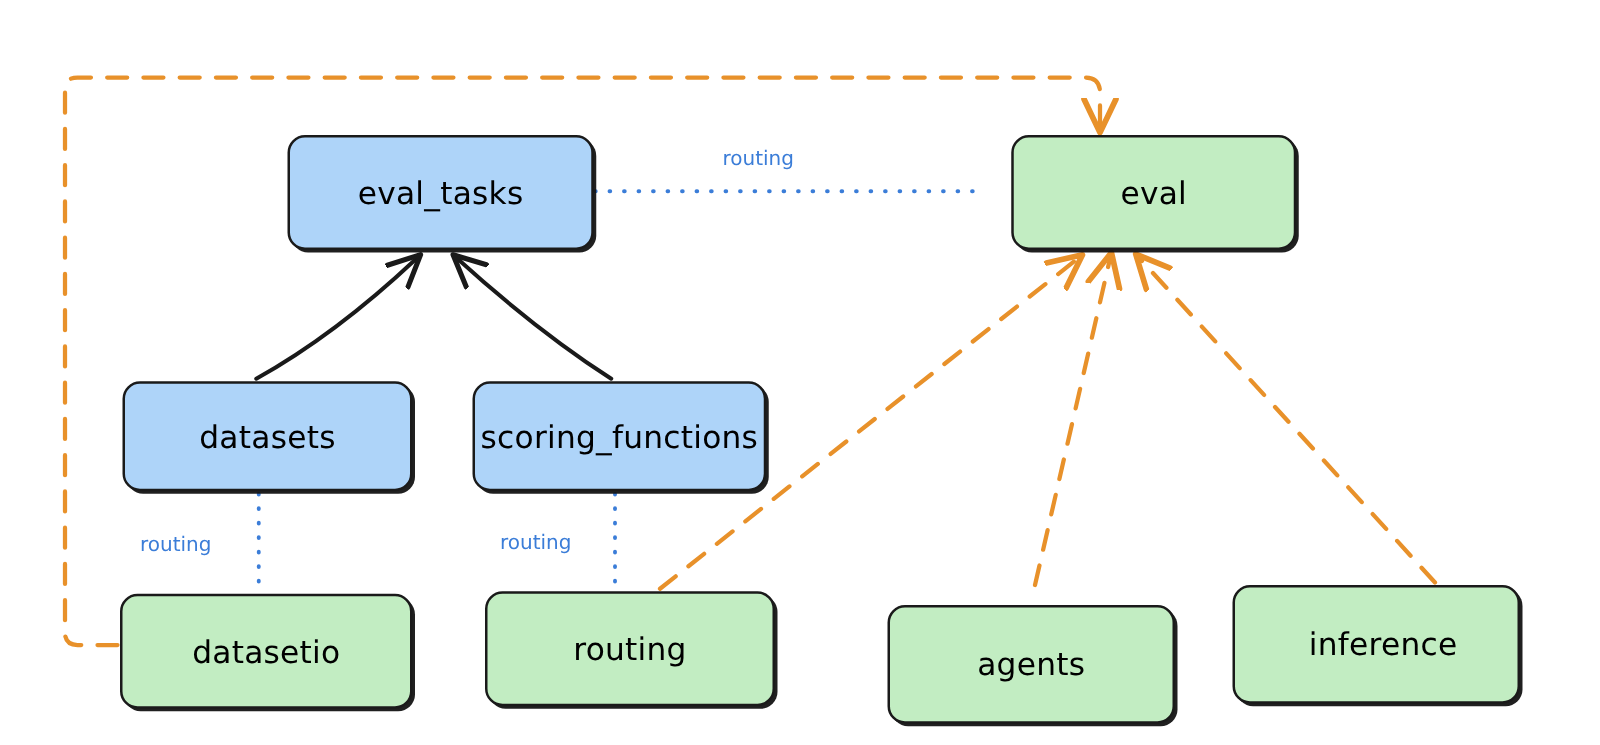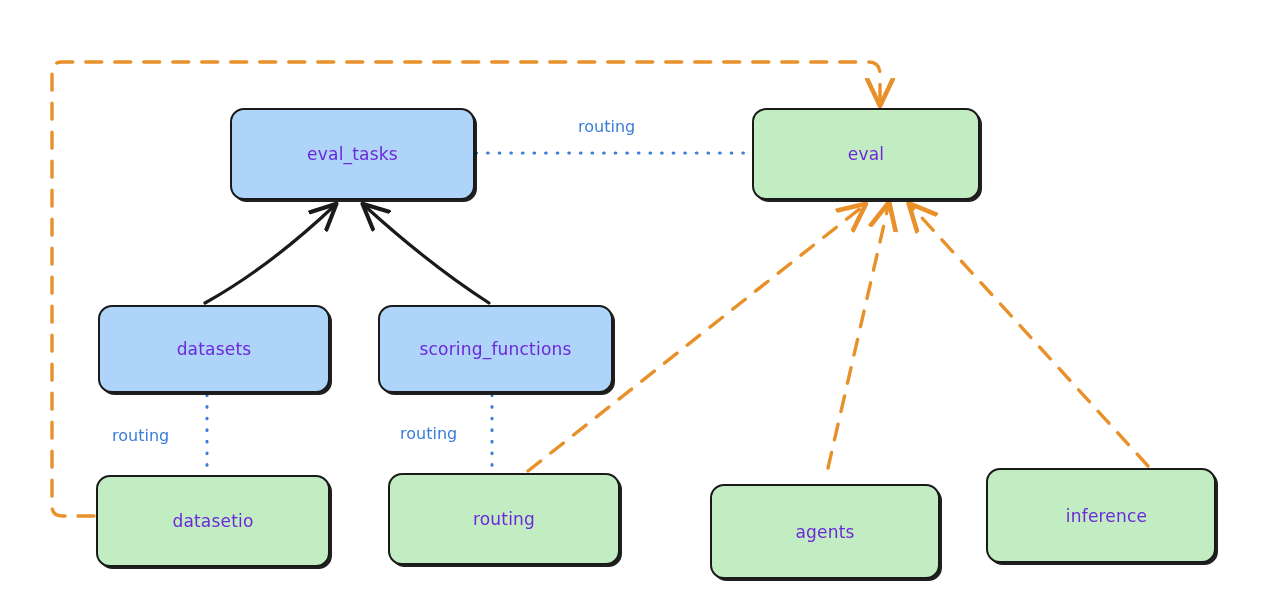--- a/index.html
+++ b/index.html
@@ -27,22 +27,22 @@
   .node {
     position: absolute;
     box-sizing: border-box;
     border: 2.6px solid #1a1a1a;
     border-radius: 14px;
     display: flex;
     align-items: center;
     justify-content: center;
     text-align: center;
     font-family: "DejaVu Sans", sans-serif;
-    font-size: 17px;
-    color: #6d28d9;
+    font-size: 25px;
+    color: #000000;
     letter-spacing: 0.2px;
     box-shadow: 2.5px 2.5px 0 -0.5px rgba(20,20,20,0.95);
   }
   .node.blue { background: #aed4f9; }
   .node.green { background: #c2edc2; }
   .node-label { pointer-events: none; }
 
   .edge-label {
     position: absolute;
     font-family: "DejaVu Sans", sans-serif;
@@ -82,21 +82,21 @@
 
     <path d="M 828 468 L 888 207" fill="none" stroke="#e8912a" stroke-width="3.4" stroke-linecap="round" stroke-dasharray="16 13" marker-end="url(#arrow-orange)"></path>
 
     <path d="M 1148 466 L 912 207" fill="none" stroke="#e8912a" stroke-width="3.4" stroke-linecap="round" stroke-dasharray="16 13" marker-end="url(#arrow-orange)"></path>
   </svg>
 
   <div class="node blue" style="left:230px; top:108px; width:245px; height:92px;">
     <span class="node-label">eval_tasks</span>
   </div>
 
-  <div class="node green" style="left:752px; top:108px; width:228px; height:92px;">
+  <div class="node green" style="left:809px; top:108px; width:228px; height:92px;">
     <span class="node-label">eval</span>
   </div>
 
   <div class="node blue" style="left:378px; top:305px; width:235px; height:88px;">
     <span class="node-label">scoring_functions</span>
   </div>
 
   <div class="node blue" style="left:98px; top:305px; width:232px; height:88px;">
     <span class="node-label">datasets</span>
   </div>

